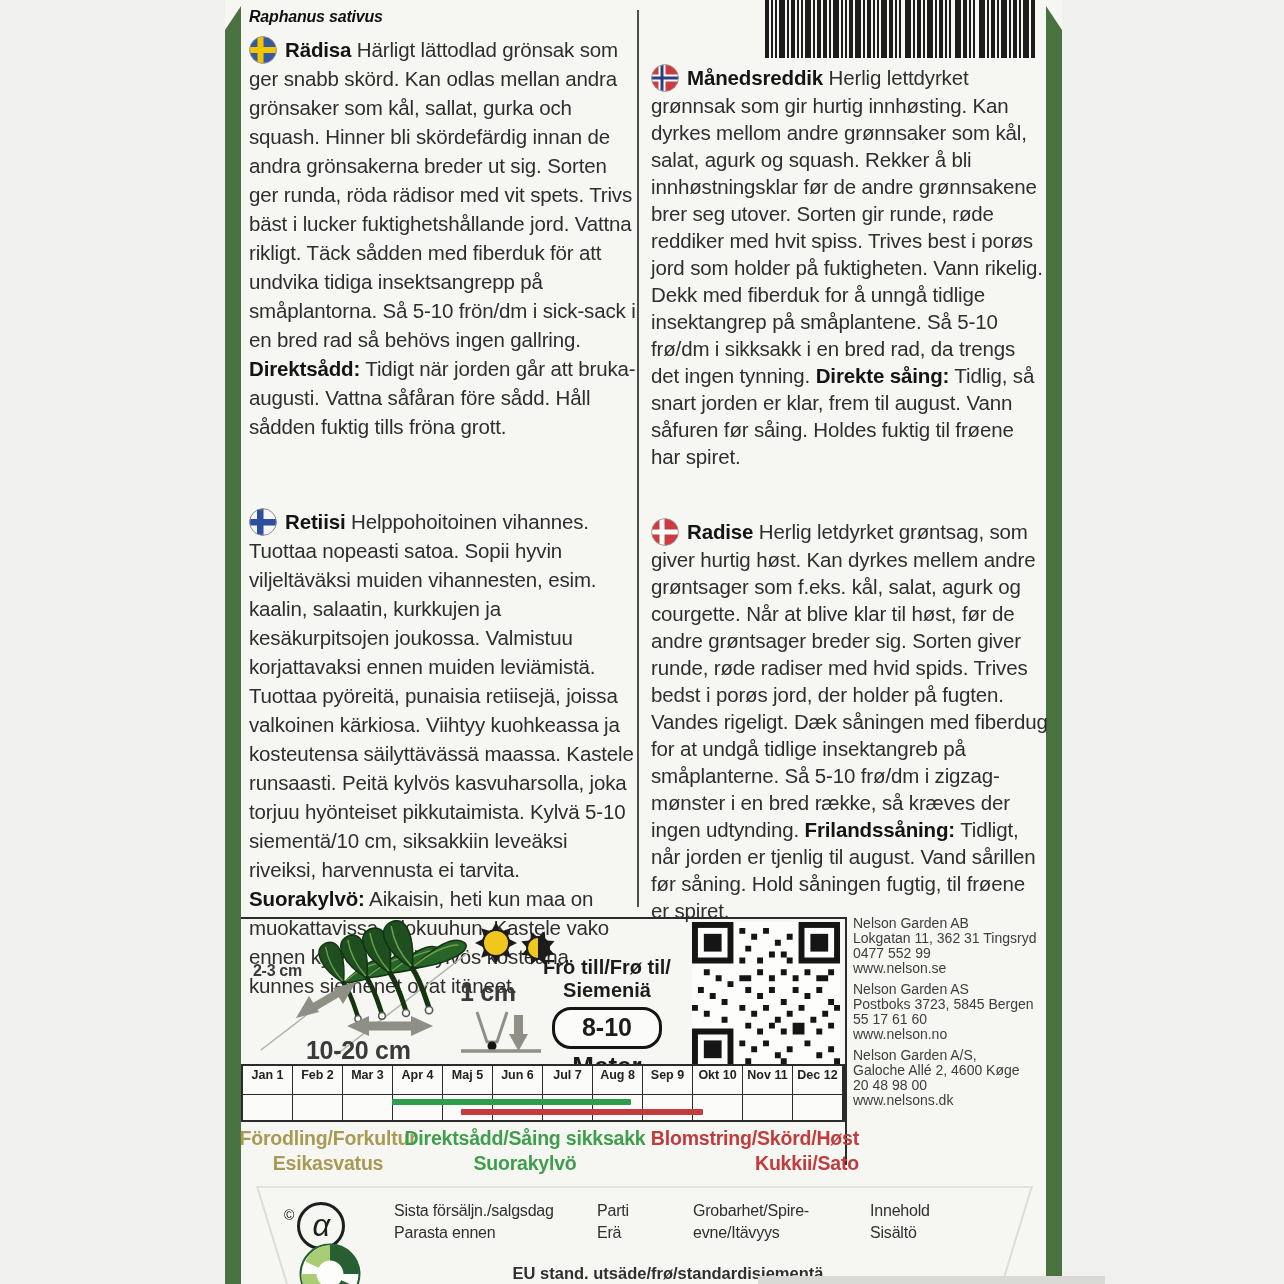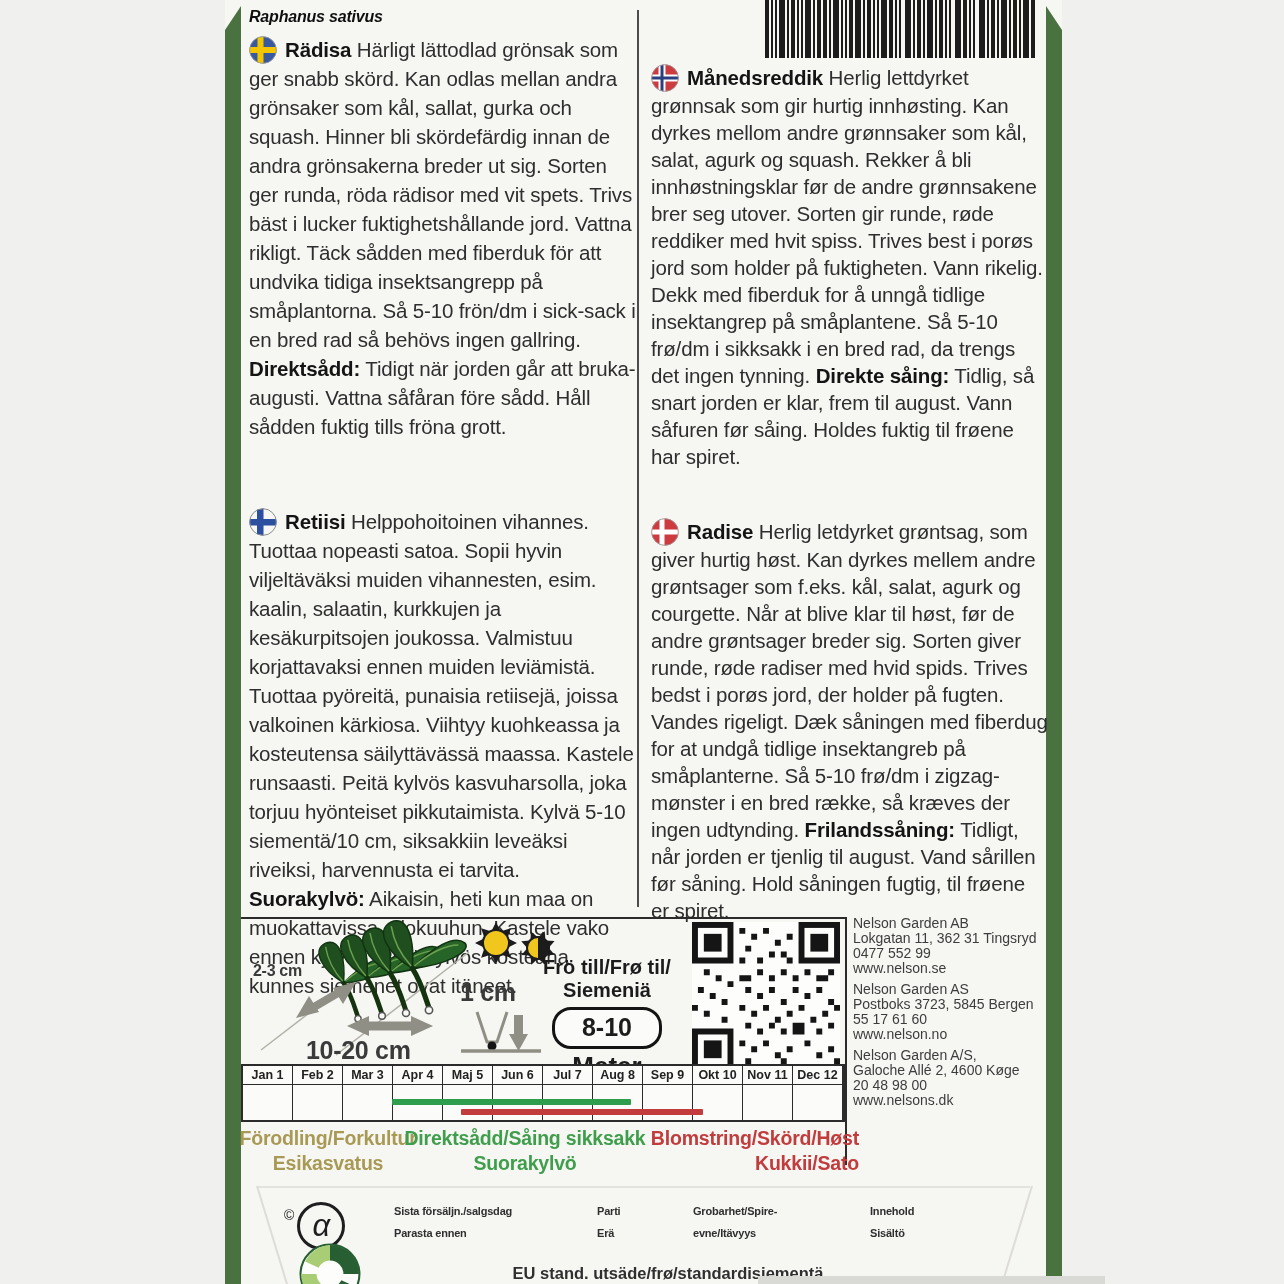--- a/index.html
+++ b/index.html
@@ -42,40 +42,40 @@
 
   .addr-col{position:absolute;left:853px;top:916px;width:196px;font-size:14px;line-height:15px;color:#3d3d3d;}
   .addr{margin-bottom:6px;}
   .addr span{display:block;}
 
   .cal{position:absolute;left:241px;top:1064px;width:604px;height:58px;display:flex;
        border:2px solid #2b2b2b;background:#fbfbf9;box-sizing:border-box;}
   .cal-cell{flex:1;border-right:1.5px solid #2b2b2b;font-size:12.5px;font-weight:bold;
             text-align:center;color:#222;box-sizing:border-box;}
   .cal-cell:last-child{border-right:none;}
-  .cal-cell span{display:block;border-bottom:1.5px solid #2b2b2b;padding:2px 0 2px 0;}
+  .cal-cell span{display:block;border-bottom:1.5px solid #2b2b2b;padding:2px 0 12px 0;}
   .cal-bar{position:absolute;height:6px;border-radius:1px;}
 
   .legend{position:absolute;top:1126px;width:280px;text-align:center;font-weight:bold;
           font-size:19.5px;line-height:25px;letter-spacing:-.2px;}
   .legend span{display:block;}
   .lg1{left:188px;} .lg2{left:385px;} .lg3{left:579px;}
 
   .crease-h{position:absolute;left:258px;top:1186px;width:772px;height:2px;background:#e2e2de;}
   .crease{position:absolute;width:2px;height:104px;background:#dddcd7;transform-origin:top center;}
   .crease.cl{left:256px;top:1186px;transform:rotate(-17deg);}
   .crease.cr{left:1031px;top:1186px;transform:rotate(17deg);}
 
   .alpha-logo{position:absolute;left:284px;top:1202px;}
   .alpha-logo .c{font-size:14px;vertical-align:16px;color:#222;}
   .alpha-circle{display:inline-flex;width:42px;height:42px;border:3.5px solid #1e1e1e;border-radius:50%;
                 align-items:center;justify-content:center;font-size:31px;font-style:italic;color:#1e1e1e;margin-left:3px;}
   .greendot{position:absolute;left:299px;top:1243px;}
 
-  .ffield{position:absolute;top:1200px;font-size:11px;line-height:22px;font-weight:700;color:#2f2f2f;letter-spacing:-.2px;}
+  .ffield{position:absolute;top:1200px;font-size:16px;line-height:22px;font-weight:400;color:#2f2f2f;letter-spacing:-.2px;}
   .ffield span{display:block;}
   .ff1{left:394px;} .ff2{left:597px;} .ff3{left:693px;} .ff4{left:870px;}
   .eu{position:absolute;left:450px;top:1264px;width:436px;text-align:center;
       font-size:16.5px;font-weight:600;color:#2f2f2f;}
   .bottom-bar{position:absolute;left:758px;top:1276px;width:347px;height:8px;background:#d9d9d5;z-index:6;}
 </style>
 </head>
 <body>
 
 <div class="canvas">

